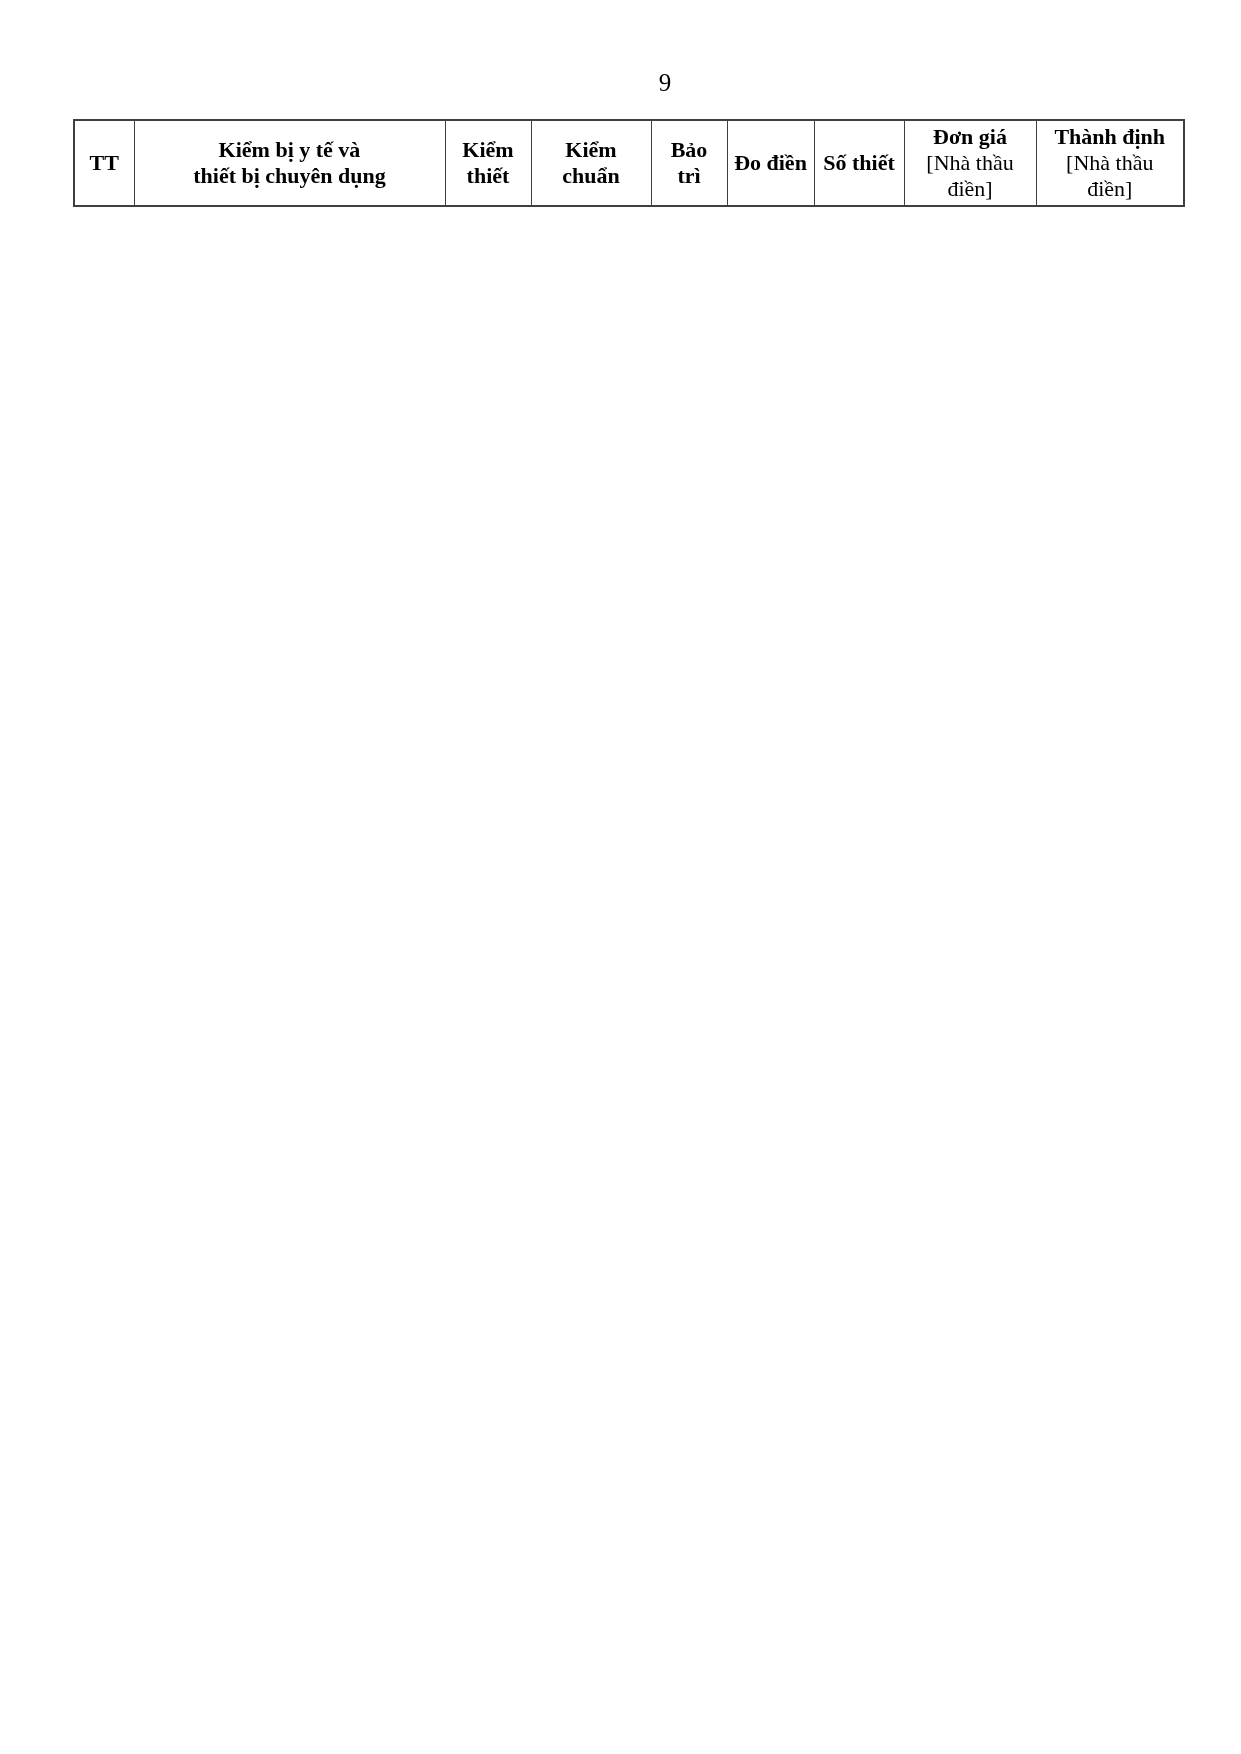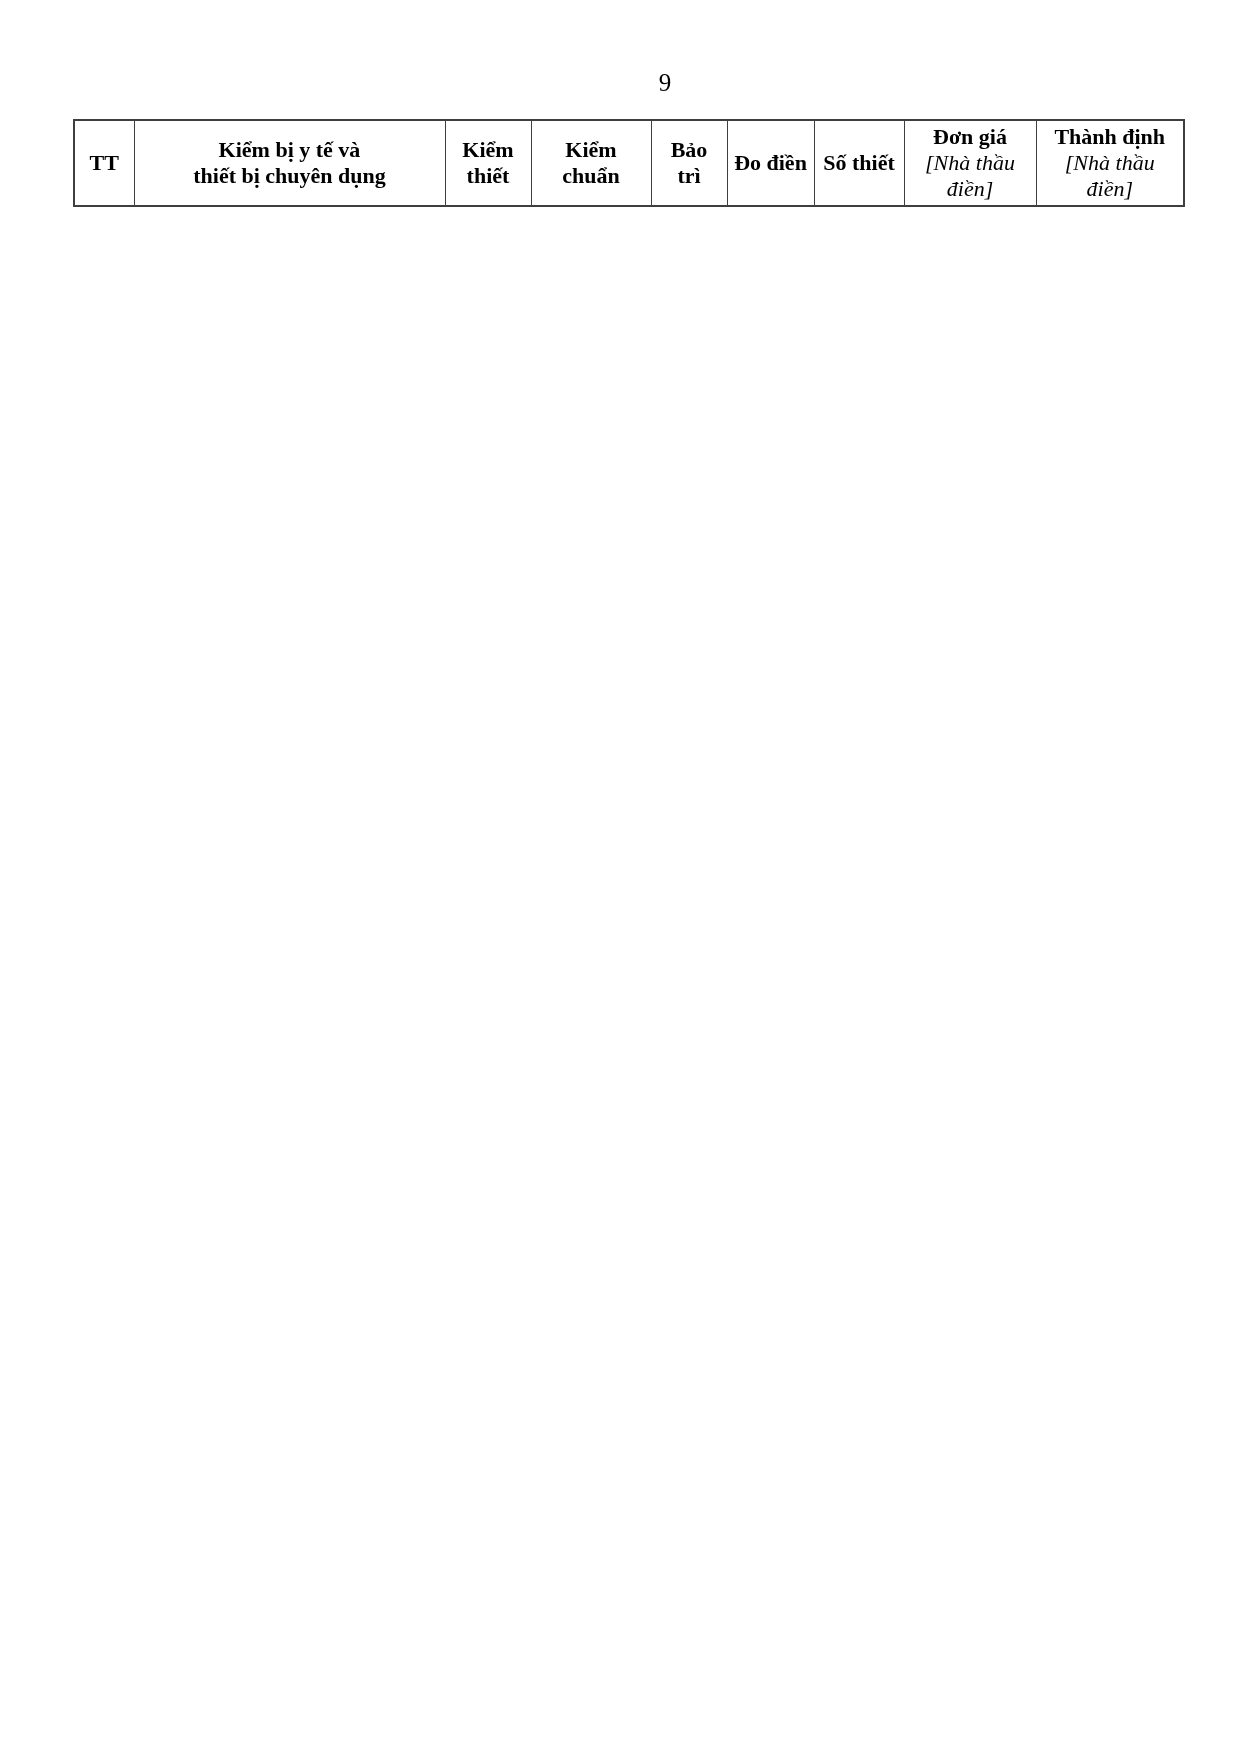--- a/index.html
+++ b/index.html
@@ -35,21 +35,20 @@
   .doc-table th {
     font-weight:bold;
     font-size:22px;
     line-height:26px;
     text-align:center;
     vertical-align:middle;
     padding:2px 6px;
   }
   .h-sub {
     font-weight:normal;
-    font-style:italic;
   }
 </style>
 </head>
 <body>
 
 <div class="page">
 
   <div class="page-number">9</div>
 
   <table class="doc-table">

